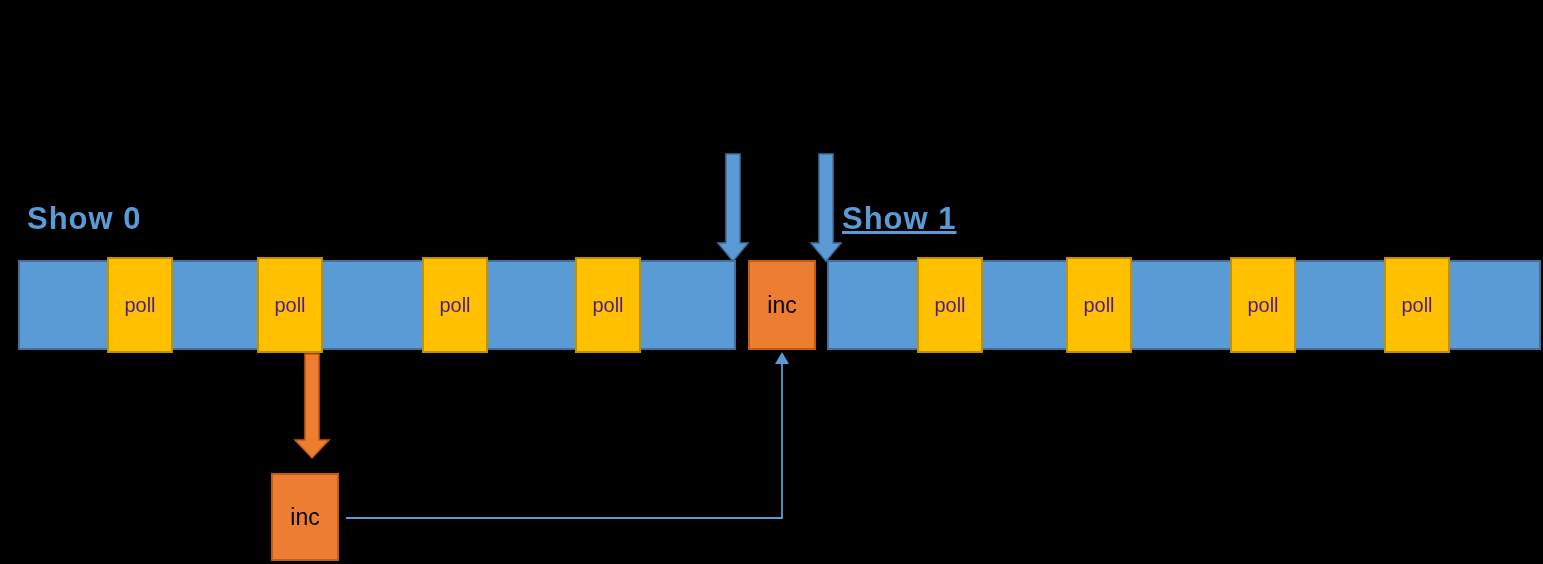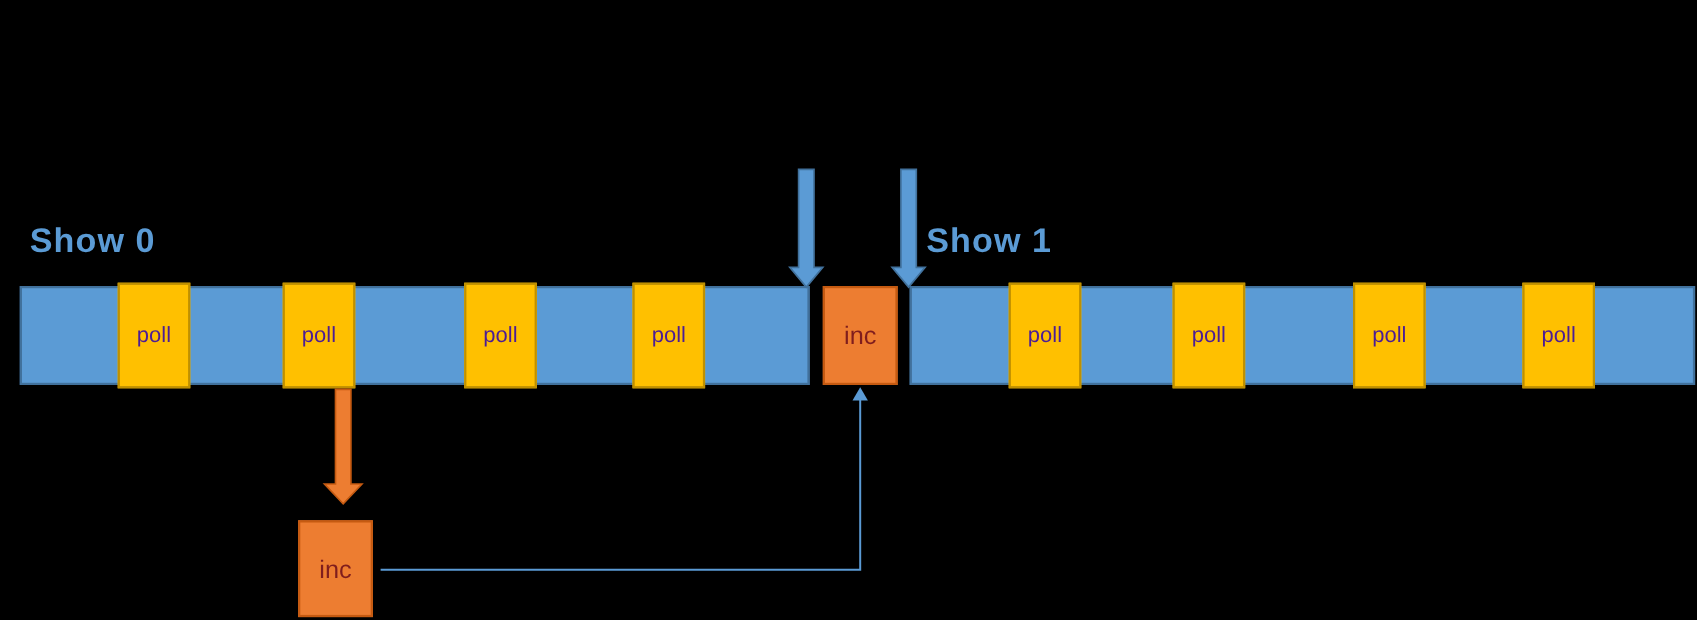--- a/index.html
+++ b/index.html
@@ -39,21 +39,21 @@
     font-size: 20px;
   }
   .inc-block {
     position: absolute;
     background: #ED7D31;
     border: 2px solid #C55A11;
     box-sizing: border-box;
     display: flex;
     align-items: center;
     justify-content: center;
-    color: #7f1d1d;
+    color: #000000;
     font-size: 23px;
   }
   #inc-timeline {
     left: 748px;
     top: 260px;
     width: 68px;
     height: 90px;
   }
   #inc-deferred {
     left: 271px;
@@ -64,21 +64,21 @@
   .show-label {
     position: absolute;
     top: 201px;
     color: #5B9BD5;
     font-size: 31px;
     font-weight: bold;
     letter-spacing: 1px;
     white-space: nowrap;
   }
   #show0-label { left: 27px; }
-  #show1-label { left: 842px; }
+  #show1-label { left: 842px; text-decoration: underline; }
   #arrow-layer {
     position: absolute;
     left: 0;
     top: 0;
     width: 1543px;
     height: 564px;
     pointer-events: none;
   }
 </style>
 </head>

